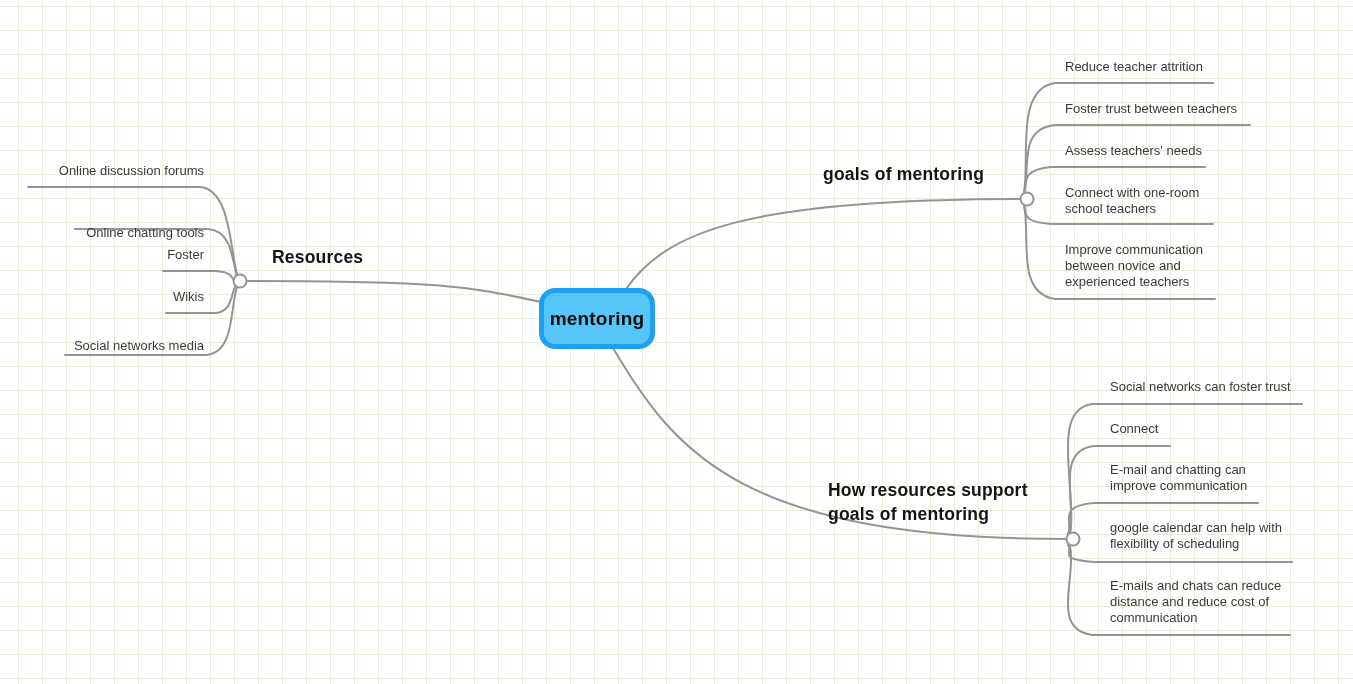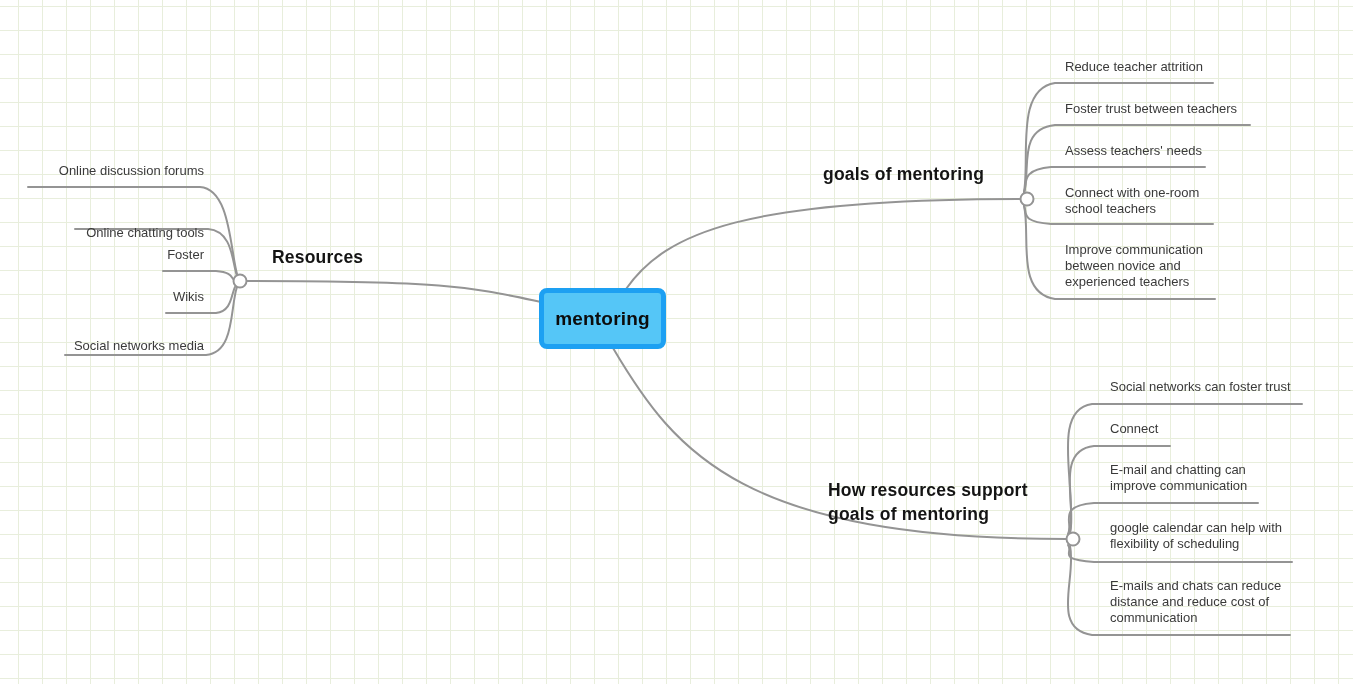--- a/index.html
+++ b/index.html
@@ -26,24 +26,24 @@
       linear-gradient(var(--grid-color) 1px, transparent 1px),
       linear-gradient(90deg, var(--grid-color) 1px, transparent 1px);
     background-size: 24px 24px;
     background-position: -6px 6px;
   }
   svg.wires { position: absolute; inset: 0; }
   .edge { fill: none; stroke: var(--line-color); stroke-width: 2; stroke-linecap: round; }
   .junction { fill: #ffffff; stroke: var(--line-color); stroke-width: 2; }
   .root-node {
     position: absolute;
-    left: 539px; top: 288px; width: 127px; height: 61px;
+    left: 539px; top: 288px; width: 116px; height: 61px;
     background: var(--node-fill-color);
     border: 5px solid var(--node-border-color);
-    border-radius: 8px;
+    border-radius: 16px;
     display: flex; align-items: center; justify-content: center;
     font-weight: bold; font-size: 19px; color: #0c0c0c;
     letter-spacing: 0.2px;
     cursor: pointer;
   }
   .branch-label {
     position: absolute;
     font-weight: bold; font-size: 17.5px; line-height: 24px;
     color: var(--label-text-color);
     letter-spacing: 0.2px;

